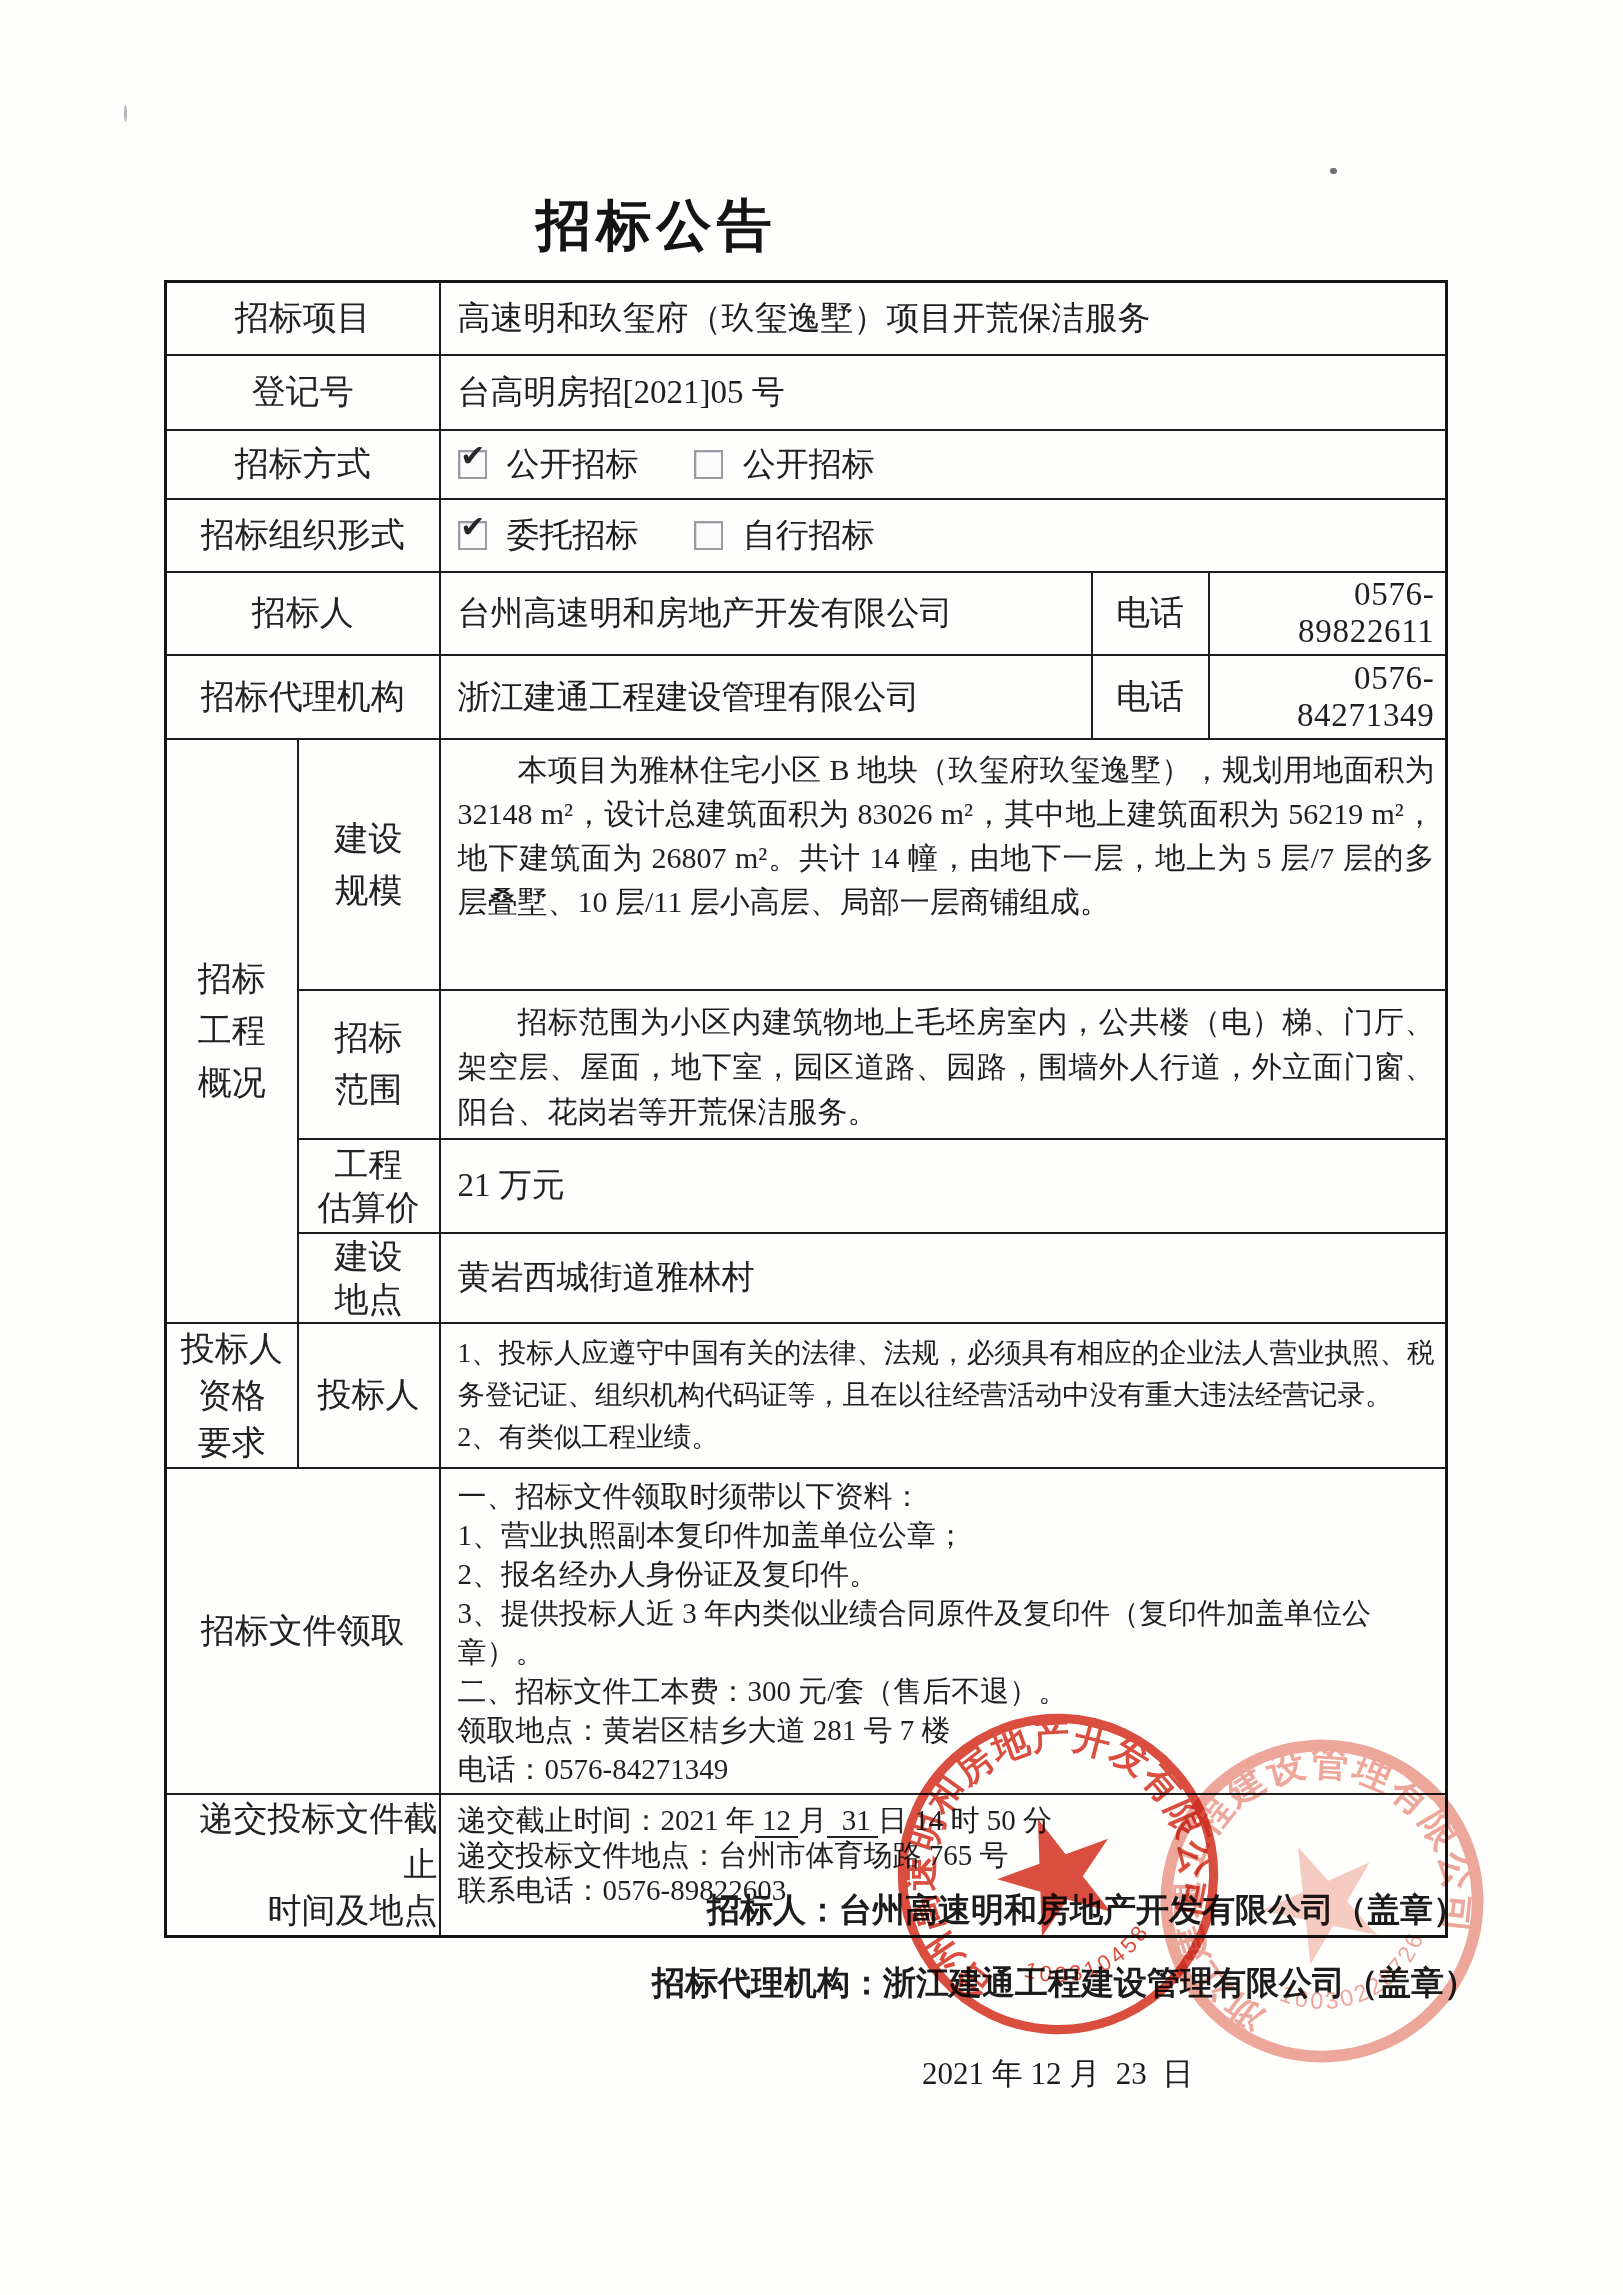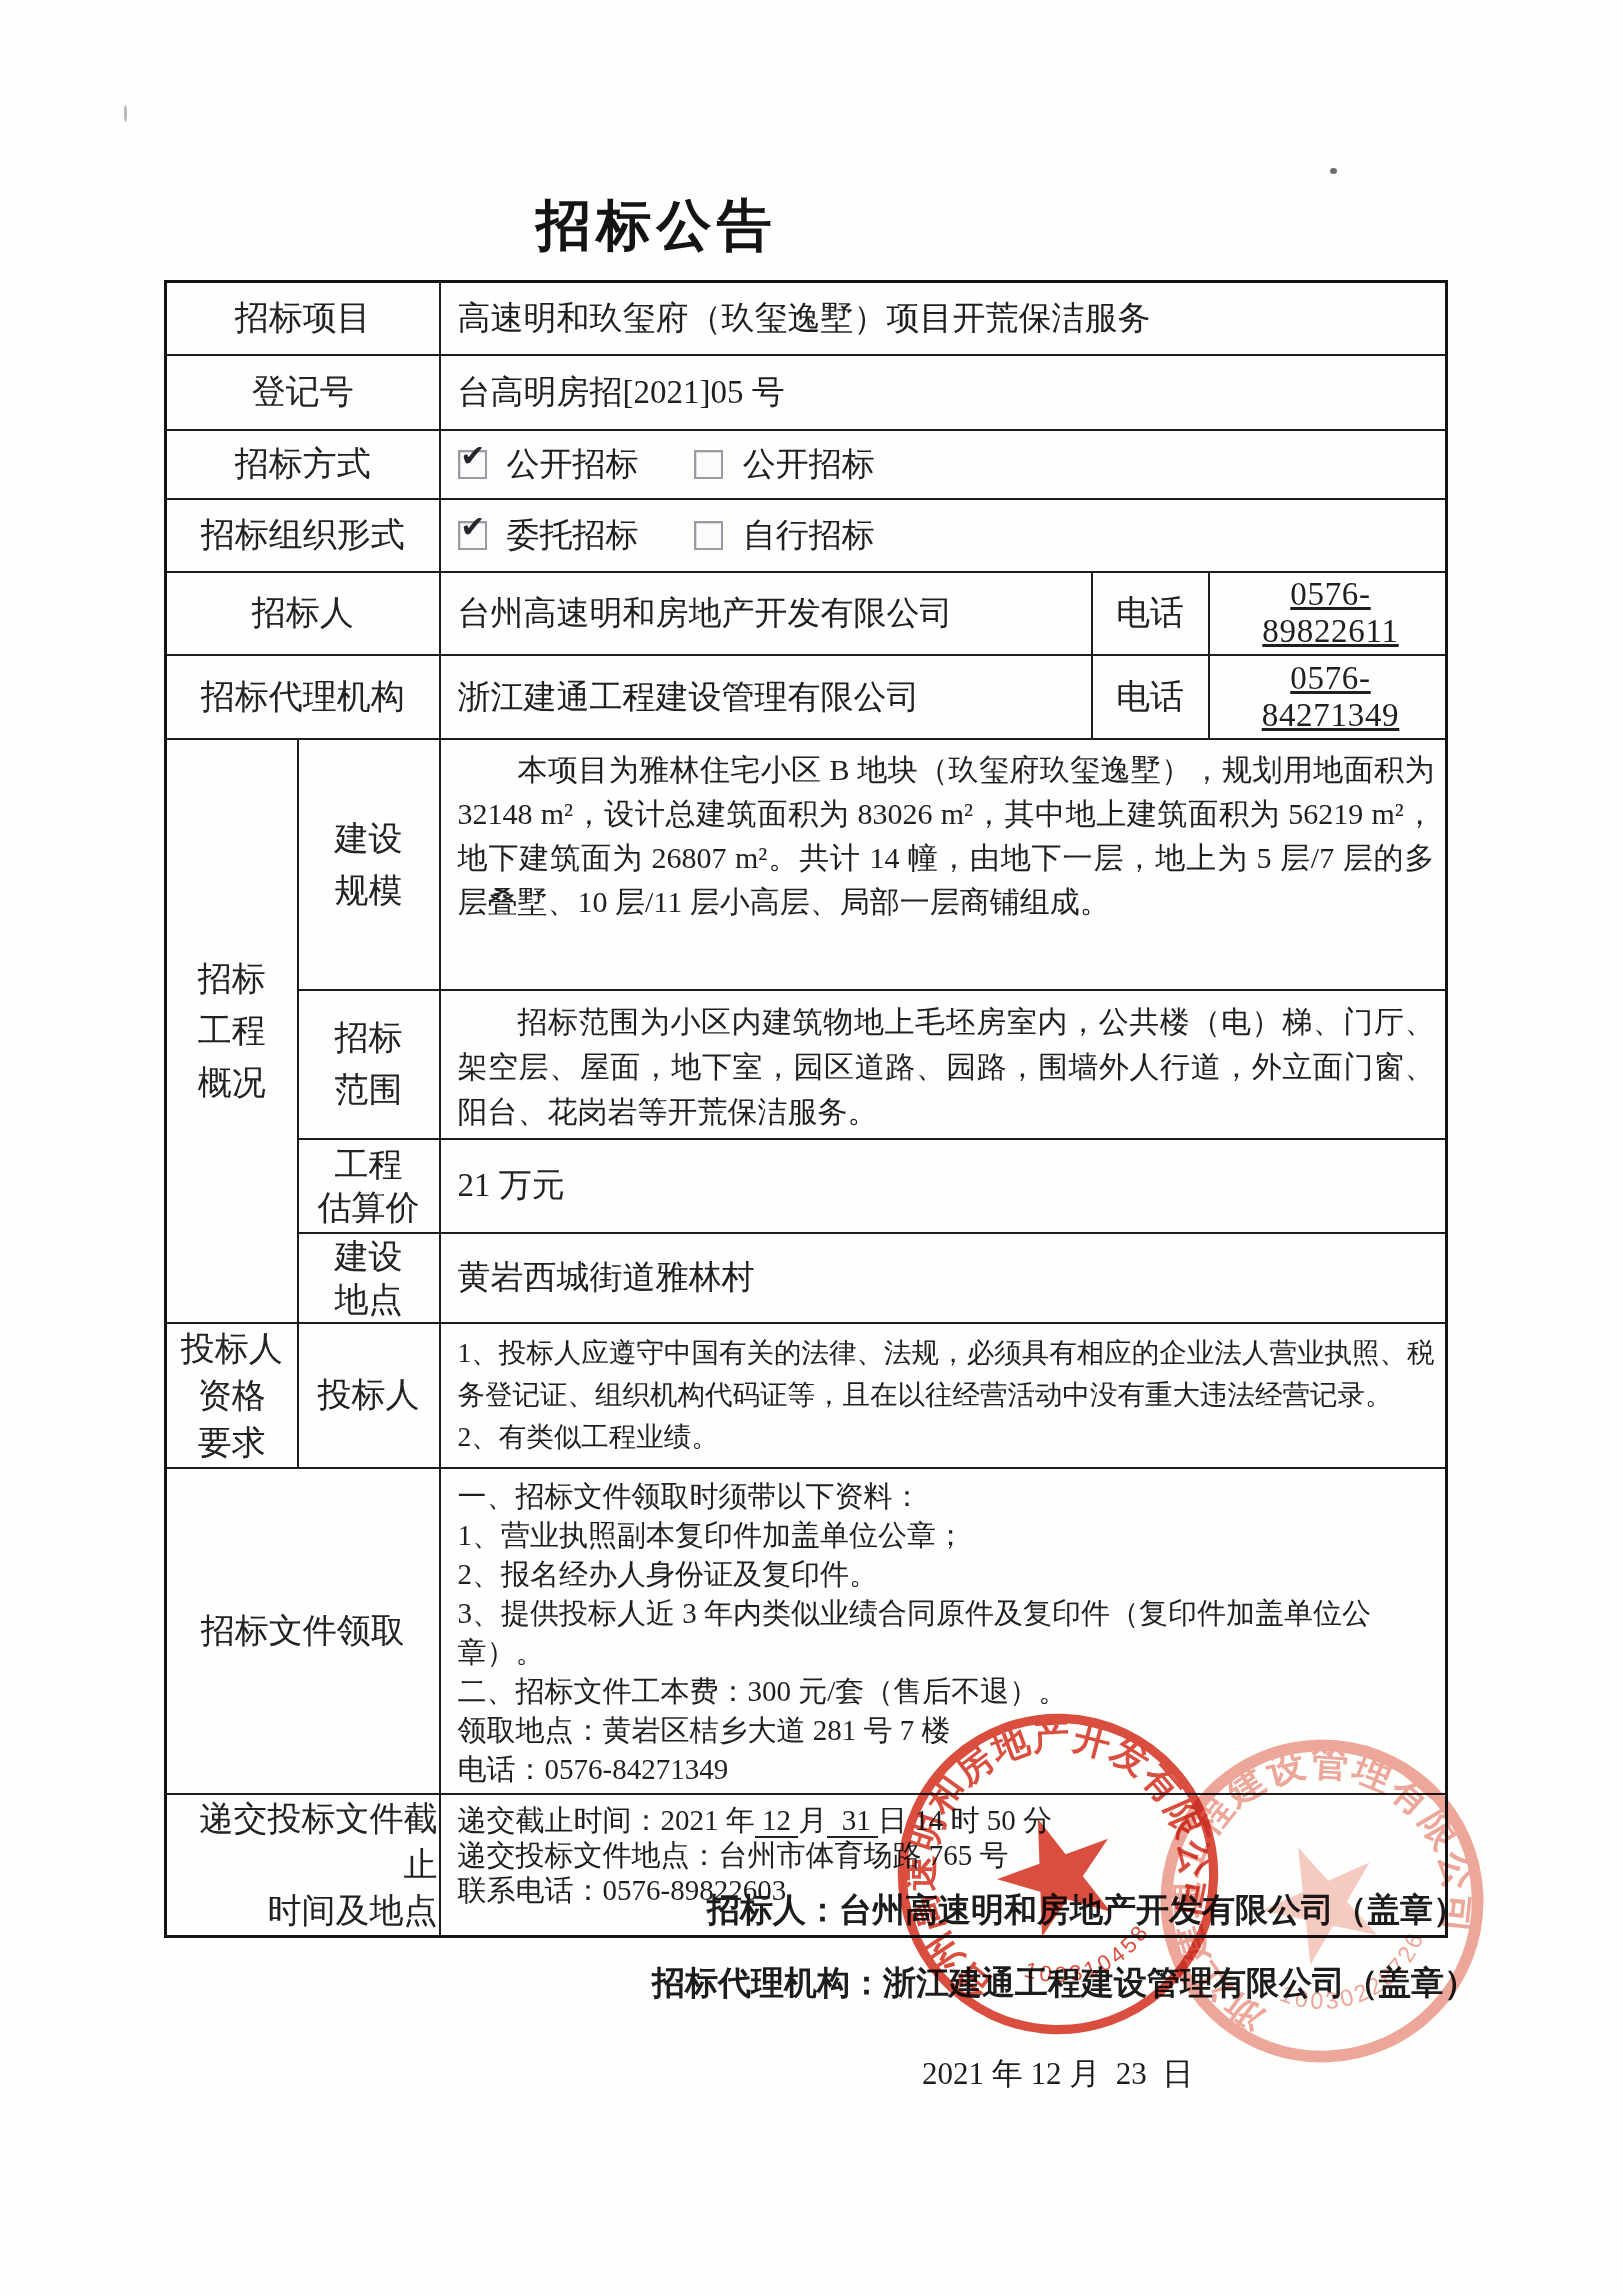--- a/index.html
+++ b/index.html
@@ -22,21 +22,21 @@
   .sub-line{font-size:29px;line-height:35px;white-space:pre-wrap;}
   .ul{border-bottom:2px solid #222;}
   .opt{display:inline-flex;align-items:center;}
   .opt + .opt{margin-left:47px;}
   .cb{position:relative;display:inline-block;width:25px;height:25px;border:2px solid #9a9aa2;
       background:#fbfbfb;box-shadow:inset 0.7px 0.7px 0 #cfcfd6;}
   .tick{position:absolute;left:0.7px;top:-10.5px;font-size:30px;font-weight:bold;color:#26262b;
         font-family:"DejaVu Sans",sans-serif;line-height:1;}
   .optlab{margin-left:20px;font-size:33px;}
   .phone-cell{text-align:center;}
-  .phone-num{text-align:center;padding-left:14.4px;font-size:31px;letter-spacing:0.7px;text-decoration:underline;}
+  .phone-num{text-align:right;padding-left:14.4px;font-size:31px;letter-spacing:0.7px;}
   .sig{position:absolute;font-size:33px;font-weight:bold;color:#1c1c1c;white-space:pre;}
   .date-line{position:absolute;font-size:31px;color:#1c1c1c;white-space:pre;margin-top:20px;}
   svg.stamp{position:absolute;mix-blend-mode:multiply;}
   .artifact{position:absolute;background:#6f6f6f;border-radius:50%;}
 </style>
 </head>
 <body>
 
 <div class="page">
 

